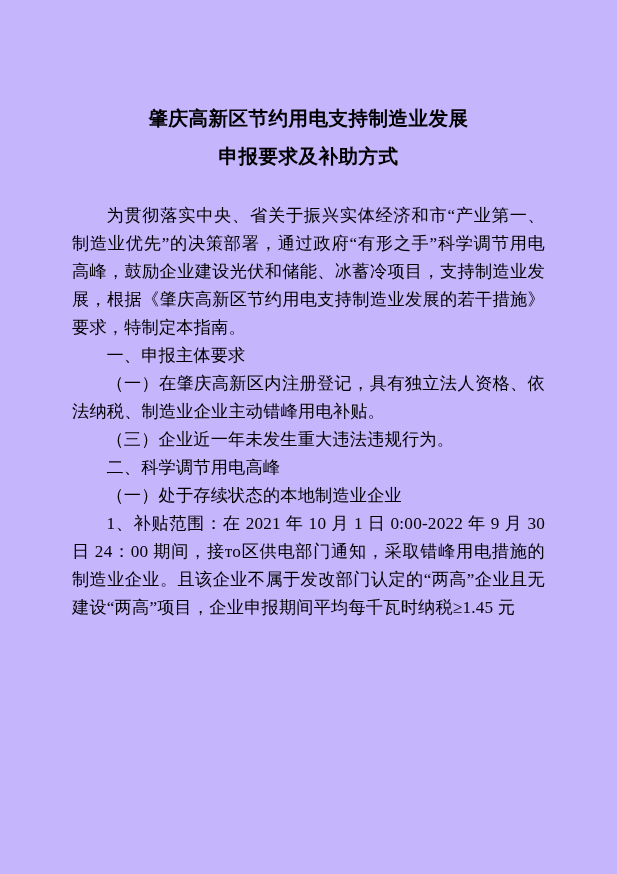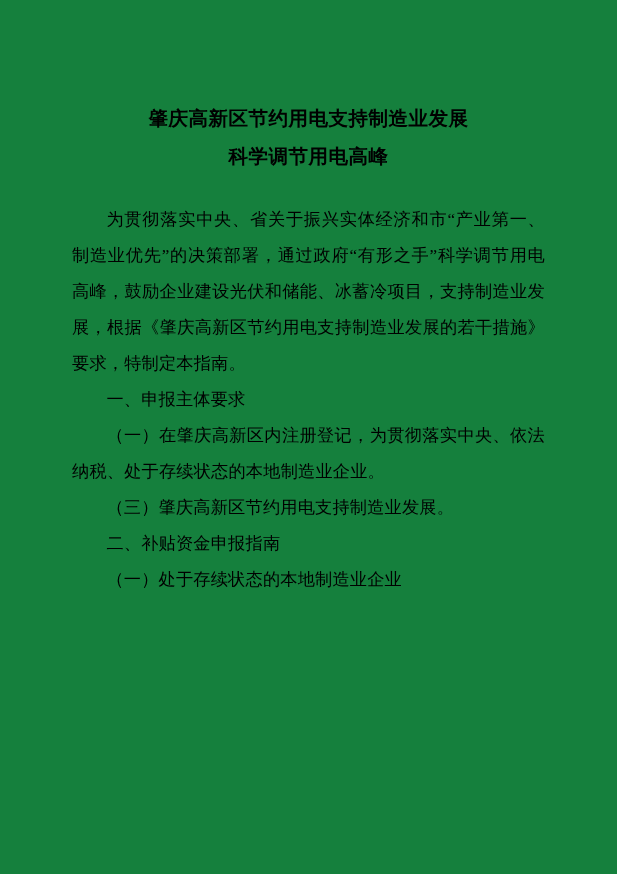--- a/index.html
+++ b/index.html
@@ -13,63 +13,64 @@
     font-family: "Liberation Serif", "DejaVu Serif", serif;
     color: #000000;
     overflow: hidden;
   }
   .page {
     position: relative;
     width: 617px;
     height: 874px;
     box-sizing: border-box;
     padding: 100px 72px 40px 72px;
-    background: #15803d;
+    background: #c4b5fd;
   }
   .doc-title {
     text-align: center;
     font-weight: bold;
     font-size: 19.5px;
     line-height: 38px;
     letter-spacing: 0.5px;
   }
   .doc-title .title-line {
     display: block;
   }
   .body-block {
     margin-top: 26px;
   }
   p {
     margin: 0;
     font-size: 17.2px;
-    line-height: 36px;
+    line-height: 28px;
     text-align: justify;
     text-justify: inter-ideograph;
     letter-spacing: 0.2px;
   }
   p.indent {
     text-indent: 2em;
   }
   p.heading {
     text-indent: 2em;
     font-weight: normal;
   }
 </style>
 </head>
 <body>
 
 <div class="page">
 
   <div class="doc-title">
     <span class="title-line">肇庆高新区节约用电支持制造业发展</span>
-    <span class="title-line">科学调节用电高峰</span>
+    <span class="title-line">申报要求及补助方式</span>
   </div>
 
   <div class="body-block">
     <p class="indent">为贯彻落实中央、省关于振兴实体经济和市“产业第一、制造业优先”的决策部署，通过政府“有形之手”科学调节用电高峰，鼓励企业建设光伏和储能、冰蓄冷项目，支持制造业发展，根据《肇庆高新区节约用电支持制造业发展的若干措施》要求，特制定本指南。</p>
     <p class="heading">一、申报主体要求</p>
-    <p class="indent">（一）在肇庆高新区内注册登记，为贯彻落实中央、依法纳税、处于存续状态的本地制造业企业。</p>
-    <p class="indent">（三）肇庆高新区节约用电支持制造业发展。</p>
-    <p class="heading">二、补贴资金申报指南</p>
+    <p class="indent">（一）在肇庆高新区内注册登记，具有独立法人资格、依法纳税、制造业企业主动错峰用电补贴。</p>
+    <p class="indent">（三）企业近一年未发生重大违法违规行为。</p>
+    <p class="heading">二、科学调节用电高峰</p>
     <p class="indent">（一）处于存续状态的本地制造业企业</p>
+    <p class="indent">1、补贴范围：在 2021 年 10 月 1 日 0:00-2022 年 9 月 30 日 24：00 期间，接то区供电部门通知，采取错峰用电措施的制造业企业。且该企业不属于发改部门认定的“两高”企业且无建设“两高”项目，企业申报期间平均每千瓦时纳税≥1.45 元</p>
   </div>
 
 </div>
 
 </body></html>

